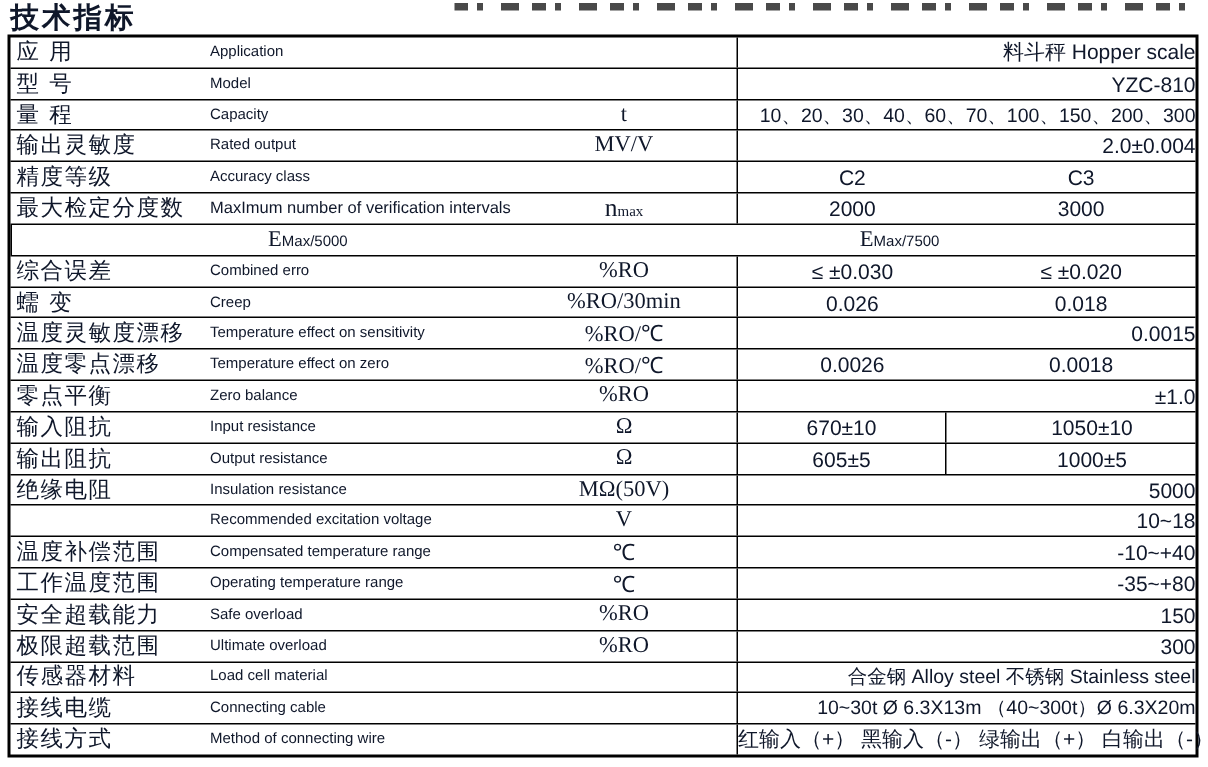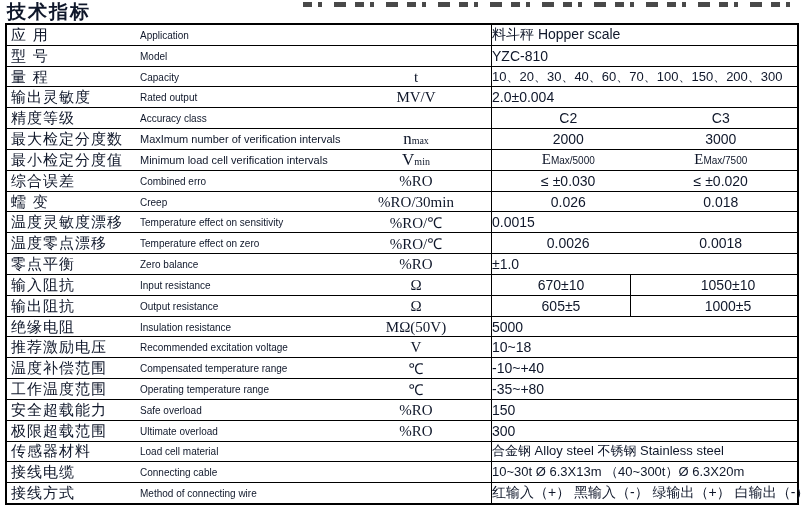--- a/index.html
+++ b/index.html
@@ -19,21 +19,21 @@
   .cn{position:absolute;left:4px;top:50%;transform:translateY(-50%);
       font-family:"DejaVu Serif",serif;font-size:15px;letter-spacing:1px;white-space:nowrap;}
   .en{position:absolute;left:133px;top:50%;transform:translateY(-50%);
       font-size:10px;white-space:nowrap;}
   .en.small{font-size:11px;}
   .unit{position:absolute;right:0;top:50%;transform:translateY(-50%);width:150px;
       text-align:center;font-family:"Liberation Serif",serif;font-size:15px;white-space:nowrap;}
   .unit .ubase{font-size:17px;}
   .unit .usub{font-size:10px;}
   .value-cell{flex:1;border-left:1px solid #000;display:flex;align-items:stretch;min-width:0;}
-  .value-single{flex:1;display:flex;align-items:center;justify-content:flex-start;}
+  .value-single{flex:1;display:flex;align-items:center;justify-content:flex-end;}
   .half{flex:1;display:flex;align-items:center;justify-content:center;min-width:0;}
   .half.divided{border-left:1px solid #000;padding-left:28px;}
   .vtext{font-size:14px;white-space:nowrap;}
   .vtext.sm{font-size:13px;}
   .vtext.xs{font-size:14px;}
   .vbase{font-family:"Liberation Serif",serif;font-size:15px;}
   .vsub{font-size:10px;position:relative;top:0;}
 </style>
 </head>
 <body>
@@ -114,25 +114,20 @@
         <div class="value-cell">
           <div class="half">
             <span class="vtext">2000</span>
           </div>
           <div class="half">
             <span class="vtext">3000</span>
           </div>
         </div>
       </div>
       <div class="row">
-        <div class="left-cell">
-          <span class="cn">最小检定分度值</span>
-          <span class="en small">Minimum load cell verification intervals</span>
-          <span class="unit"><span class="ubase">V</span><span class="usub">min</span></span>
-        </div>
         <div class="value-cell">
           <div class="half">
             <span class="vtext"><span class="vbase">E</span><span class="vsub">Max/5000</span></span>
           </div>
           <div class="half">
             <span class="vtext"><span class="vbase">E</span><span class="vsub">Max/7500</span></span>
           </div>
         </div>
       </div>
       <div class="row">
@@ -241,21 +236,20 @@
           <span class="unit">MΩ(50V)</span>
         </div>
         <div class="value-cell">
           <div class="value-single">
             <span class="vtext">5000</span>
           </div>
         </div>
       </div>
       <div class="row">
         <div class="left-cell">
-          <span class="cn">推荐激励电压</span>
           <span class="en">Recommended excitation voltage</span>
           <span class="unit">V</span>
         </div>
         <div class="value-cell">
           <div class="value-single">
             <span class="vtext">10~18</span>
           </div>
         </div>
       </div>
       <div class="row">

